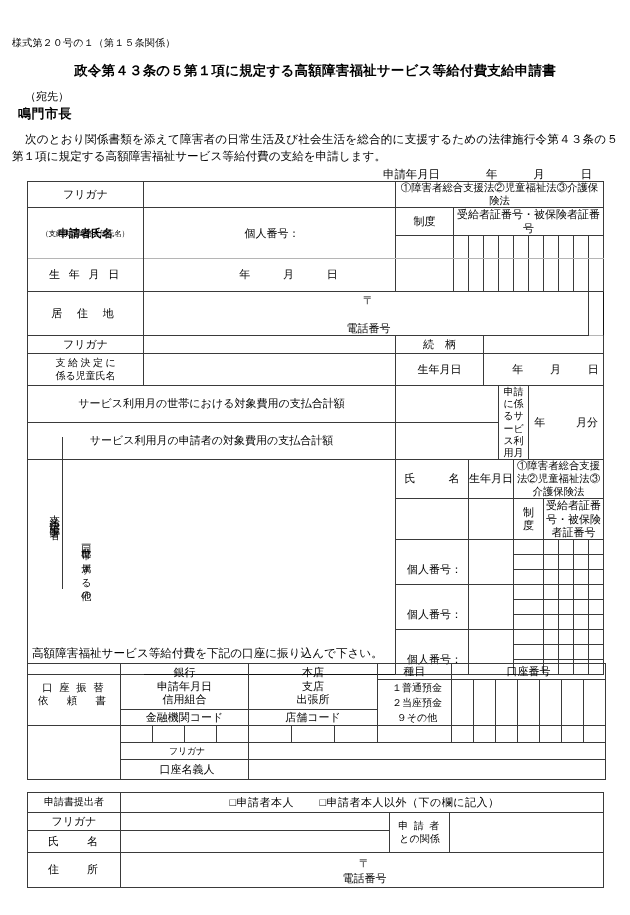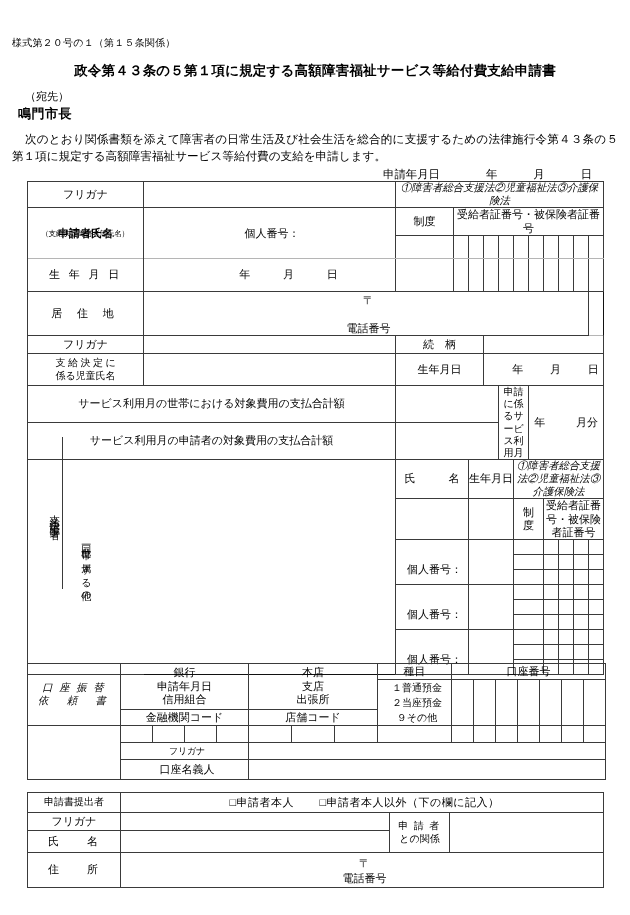--- a/index.html
+++ b/index.html
@@ -86,21 +86,21 @@
   .nb-r { border-right: 0 !important; }
   .nb-t { border-top: 0 !important; }
   .nb-b { border-bottom: 0 !important; }
 
   .l { text-align: left; padding-left: 5px !important; }
   .sp2 { letter-spacing: 2px; }
   .sp3 { letter-spacing: 3px; }
   .sp6 { letter-spacing: 6px; }
   .sm { font-size: 8.2px; letter-spacing: -0.2px; }
   .xs { font-size: 10px; }
-  .tiny { font-size: 10.4px; font-style: italic; }
+  .tiny { font-size: 10.4px; }
   .bold { font-weight: bold; }
   .topalign { vertical-align: top; padding-top: 2px !important; }
 
   
   .apply-date {
     position: absolute;
     left: 383px; top: 167px;
     font-size: 11.4px;
     white-space: nowrap;
   }
@@ -385,20 +385,21 @@
 
   <div style="position:absolute; left:46px; top:441px; width:16px; height:148px; display:flex; align-items:center; justify-content:center;">
     <span class="vert" style="font-size:10.5px; letter-spacing:2.5px;">支給決定障害者</span>
   </div>
 
   <div style="position:absolute; left:62px; top:437px; width:0; height:152px; border-left:0.8px solid #3a3a3a;"></div>
 
   <div class="notes">
   </div>
 
+  <div class="bank-lead">高額障害福祉サービス等給付費を下記の口座に振り込んで下さい。</div>
 
   <table class="tbl outer" style="left:27px; top:663px; width:576px;">
     <colgroup>
       <col style="width:93px">
       <col style="width:32px">
         <col style="width:32px">
         <col style="width:32px">
         <col style="width:32px">
       <col style="width:43px">
         <col style="width:43px">

